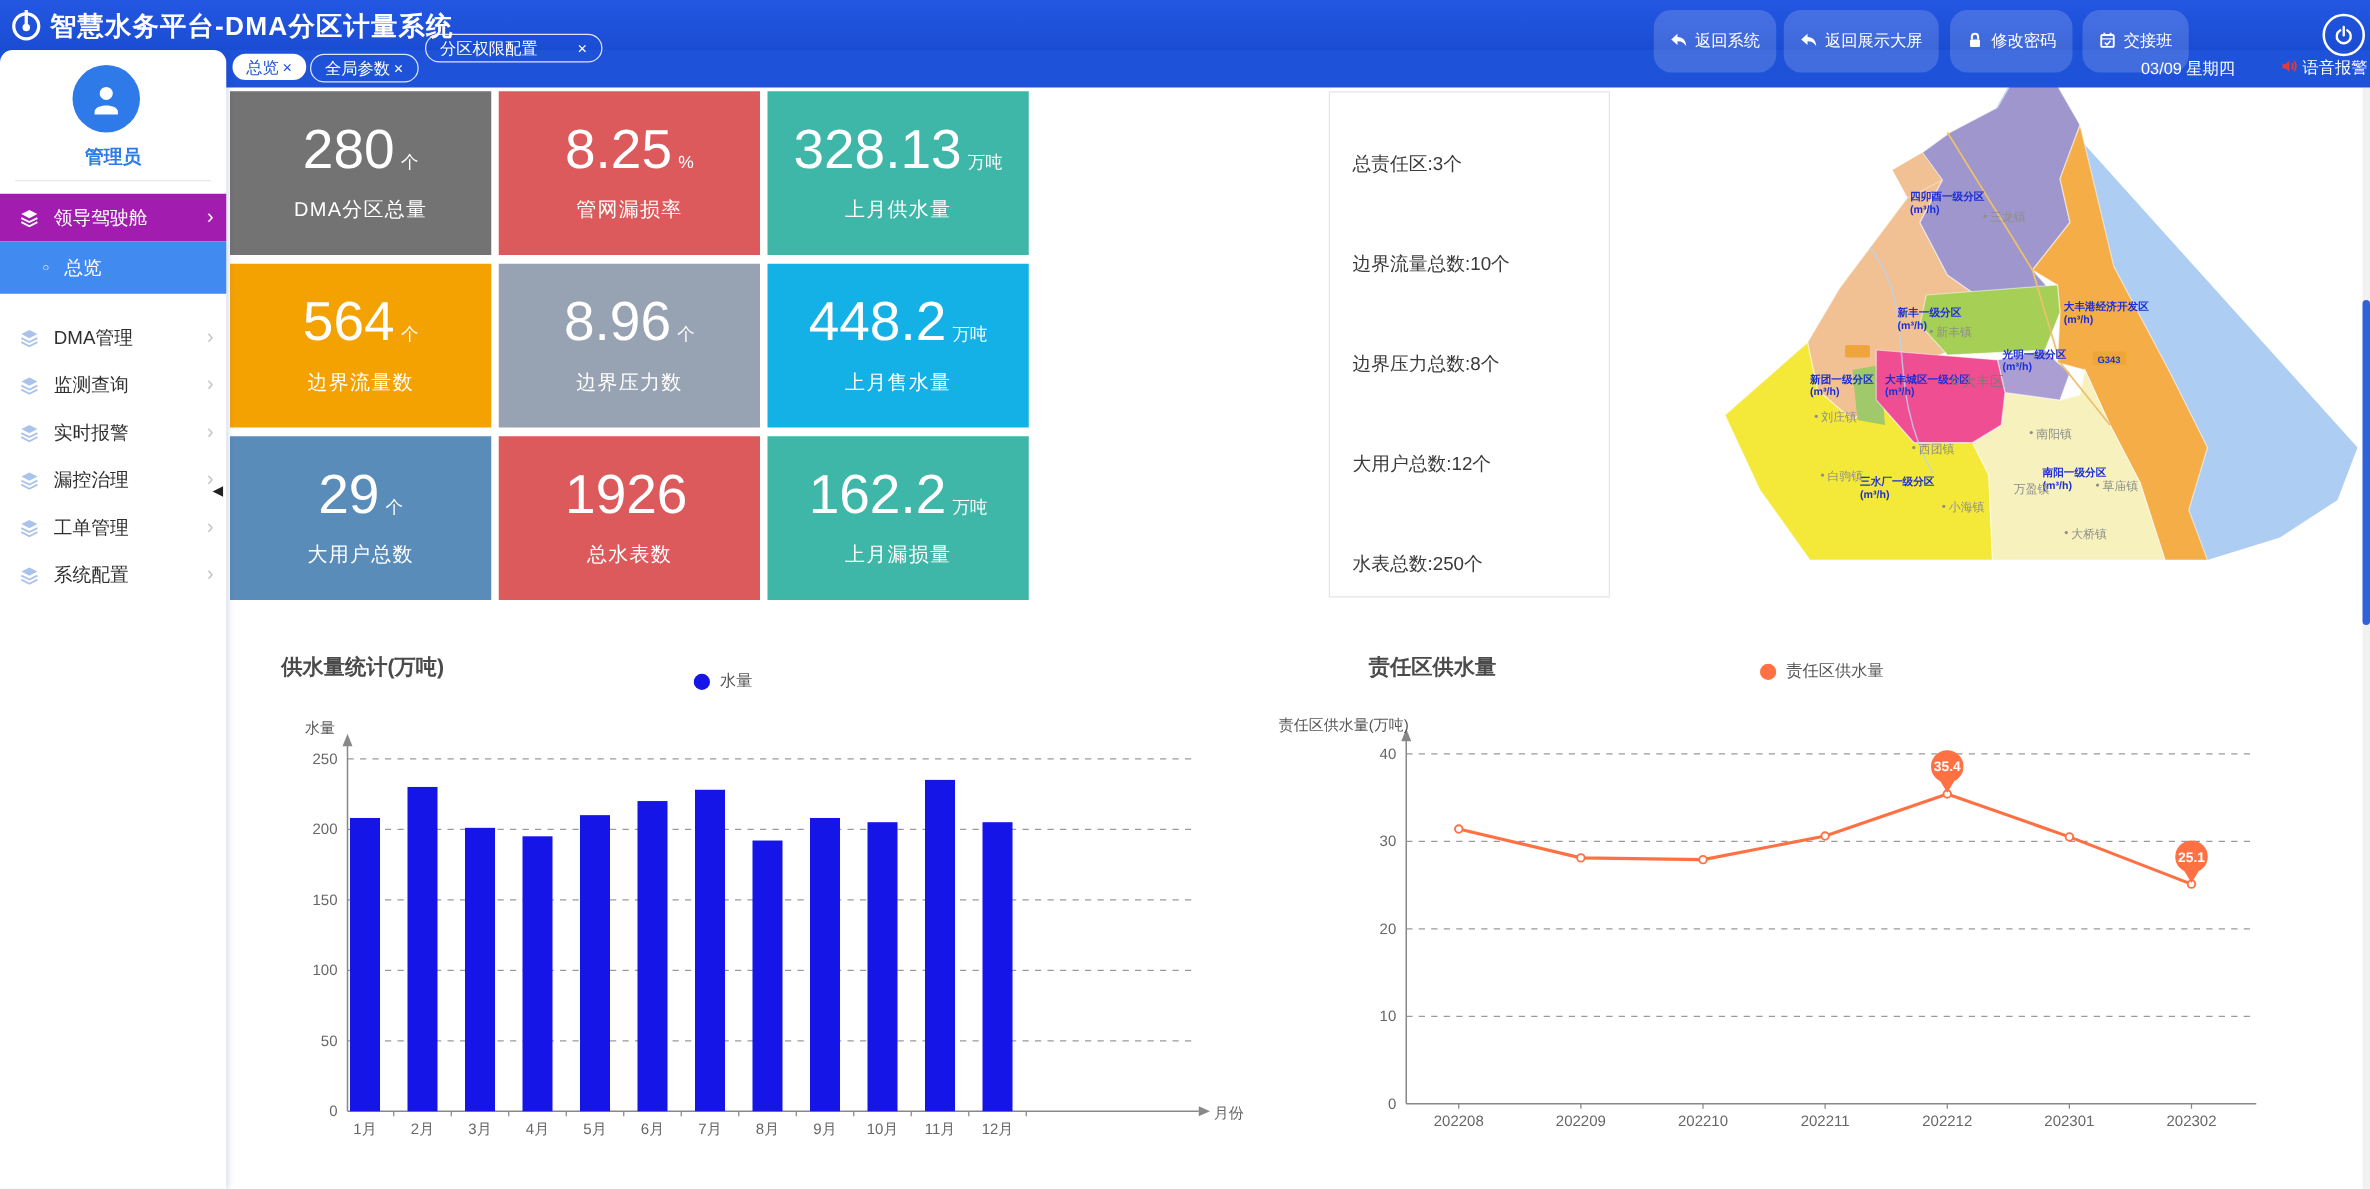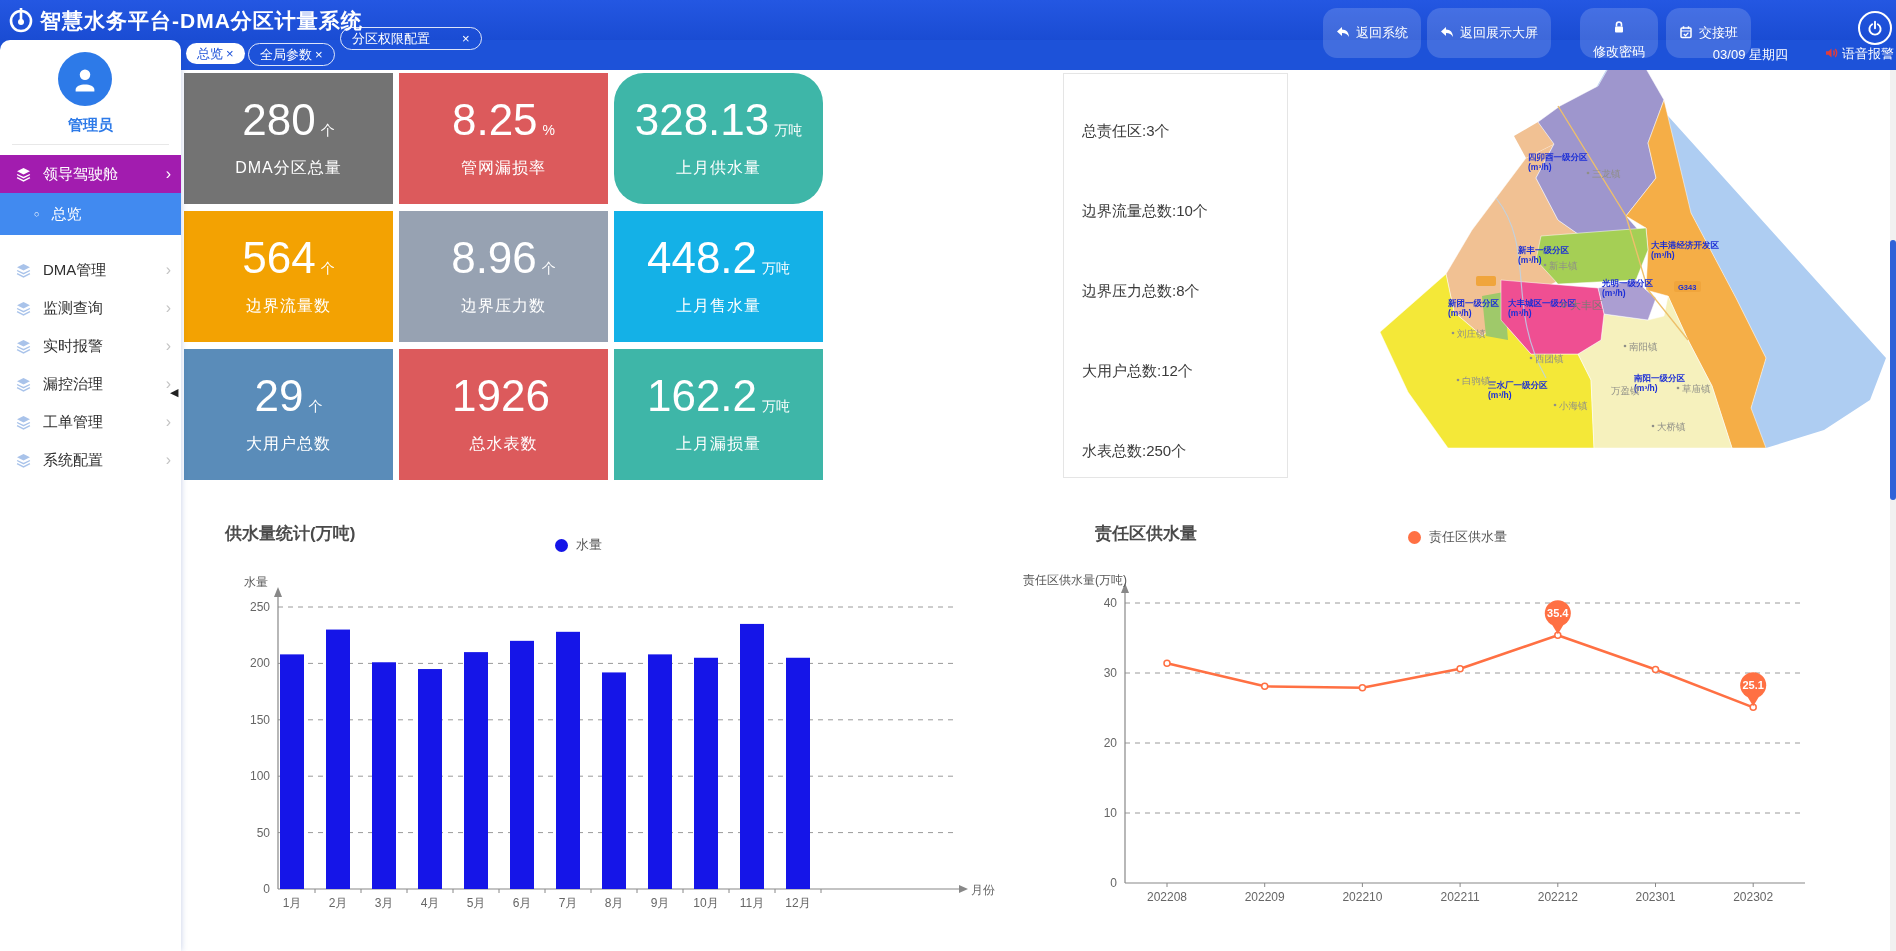--- a/index.html
+++ b/index.html
@@ -89,21 +89,21 @@
             <path d="M6 2 L1 6.5 L6 11 L6 8 C9.5 8 11.5 9.5 13 12 C12.8 7.5 10.5 4.5 6 4.5 Z" fill="#fff"></path>
           </svg></span>
       <span>返回系统</span>
     </div>
     <div class="abs hbtn" style="right:345px;">
       <span><svg width="14" height="14" viewBox="0 0 14 14">
             <path d="M6 2 L1 6.5 L6 11 L6 8 C9.5 8 11.5 9.5 13 12 C12.8 7.5 10.5 4.5 6 4.5 Z" fill="#fff"></path>
           </svg></span>
       <span>返回展示大屏</span>
     </div>
-    <div class="abs hbtn" style="right:238px;flex-direction:column;">
+    <div class="abs hbtn" style="right:238px;">
       <span><svg width="14" height="14" viewBox="0 0 14 14">
             <rect x="3" y="6.5" width="8" height="6" rx="1" fill="#fff"></rect>
             <path d="M4.5 6.5 V4.5 a2.5 2.5 0 0 1 5 0 V6.5" stroke="#fff" stroke-width="1.6" fill="none"></path>
           </svg></span>
       <span>修改密码</span>
     </div>
     <div class="abs hbtn" style="right:145px;">
       <span><svg width="14" height="14" viewBox="0 0 14 14">
             <rect x="2" y="3" width="10" height="9.5" rx="1" fill="none" stroke="#fff" stroke-width="1.5"></rect>
             <path d="M2 6 H12" stroke="#fff" stroke-width="1"></path>
@@ -239,21 +239,21 @@
 
   <div id="cards" class="abs">
     <div class="card" style="background: #737373;">
         <div><span class="cv">280</span><span class="cu">个</span></div>
         <div class="cl">DMA分区总量</div>
       </div>
     <div class="card" style="background: rgb(220, 90, 92);">
         <div><span class="cv">8.25</span><span class="cu">%</span></div>
         <div class="cl">管网漏损率</div>
       </div>
-    <div class="card" style="background: rgb(62, 182, 168); border-radius: 30px;">
+    <div class="card" style="background: rgb(62, 182, 168);">
         <div><span class="cv">328.13</span><span class="cu">万吨</span></div>
         <div class="cl">上月供水量</div>
       </div>
     <div class="card" style="background: rgb(243, 162, 2);">
         <div><span class="cv">564</span><span class="cu">个</span></div>
         <div class="cl">边界流量数</div>
       </div>
     <div class="card" style="background: rgb(151, 162, 178);">
         <div><span class="cv">8.96</span><span class="cu">个</span></div>
         <div class="cl">边界压力数</div>

